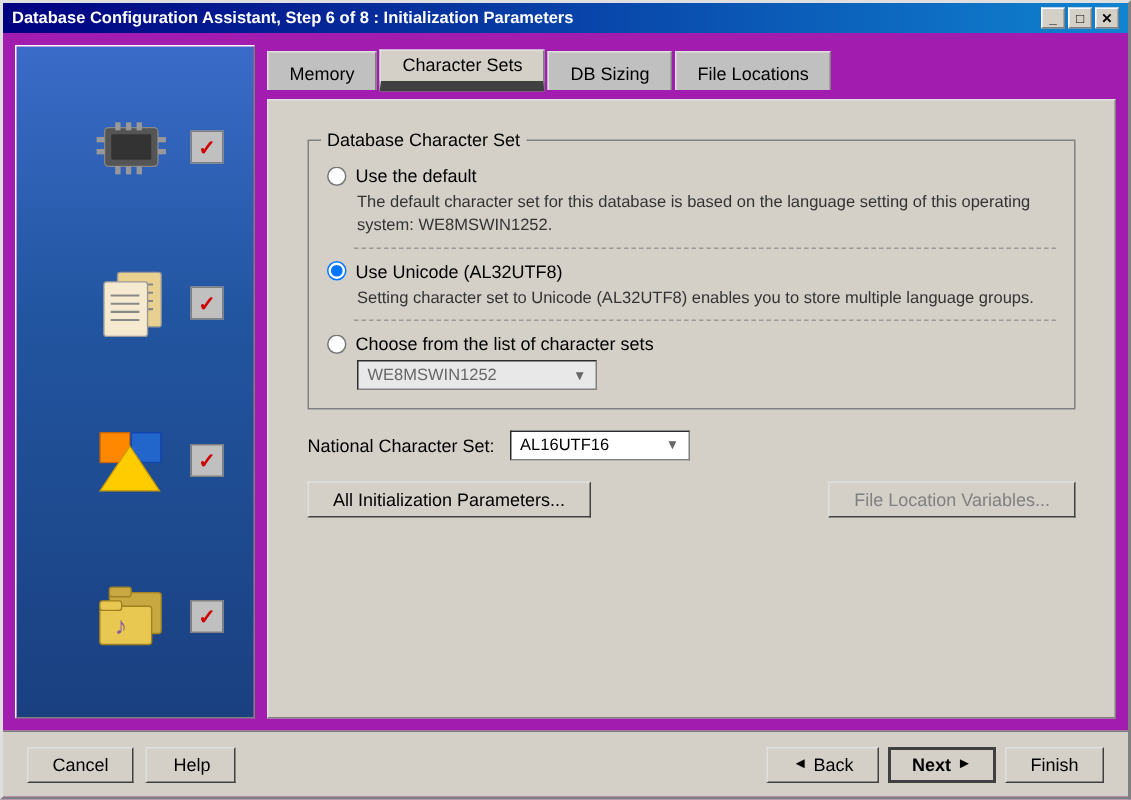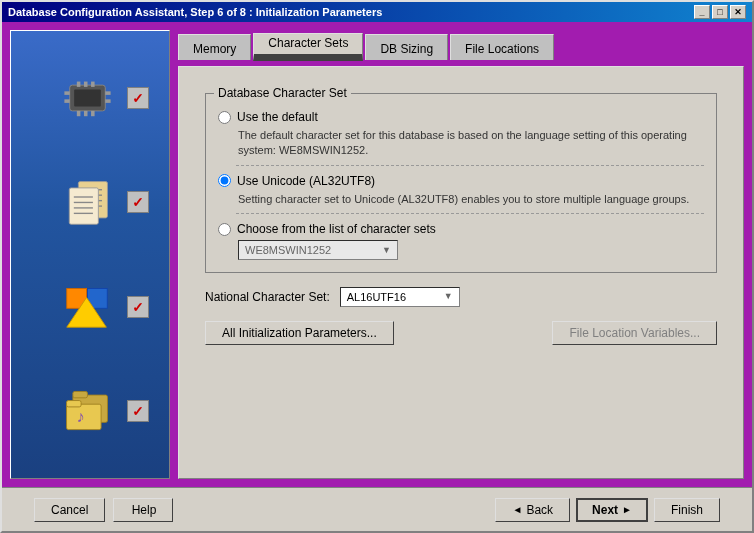--- a/index.html
+++ b/index.html
@@ -248,21 +248,21 @@
     }
 
     
     .footer {
       height: 44px;
       background: #d4d0c8;
       border-top: 1px solid #808080;
       display: flex;
       align-items: center;
       justify-content: space-between;
-      padding: 0 32px;
+      padding: 0 16px;
     }
 
     .footer-left {
       display: flex;
       gap: 8px;
     }
 
     .footer-right {
       display: flex;
       gap: 6px;

